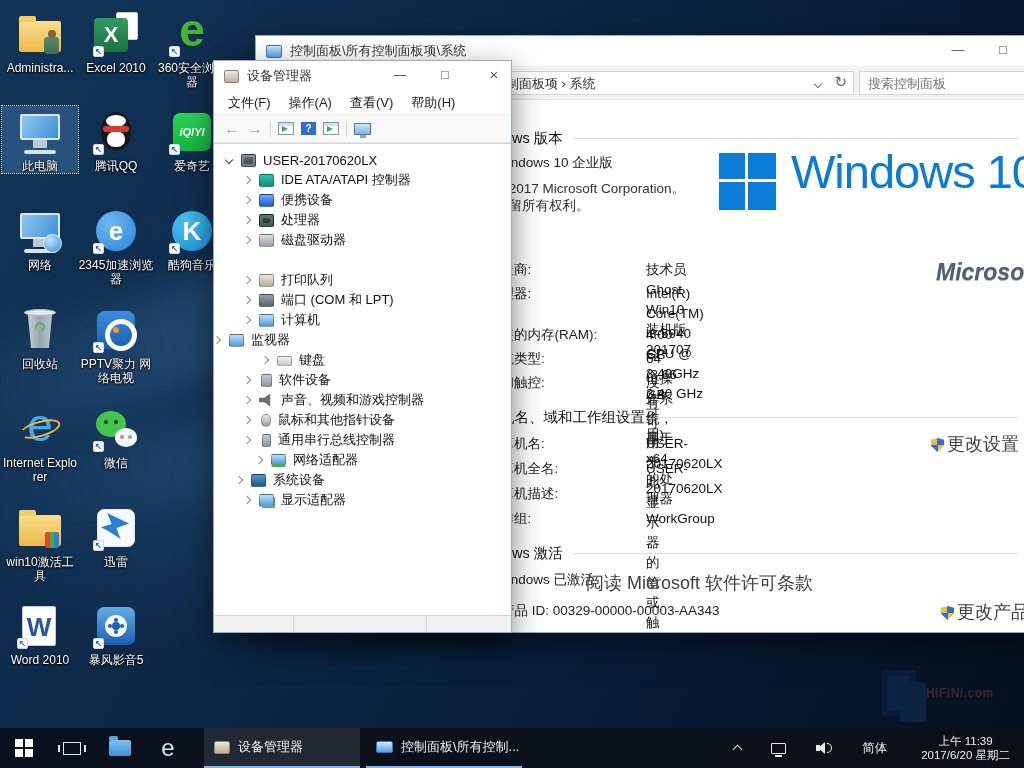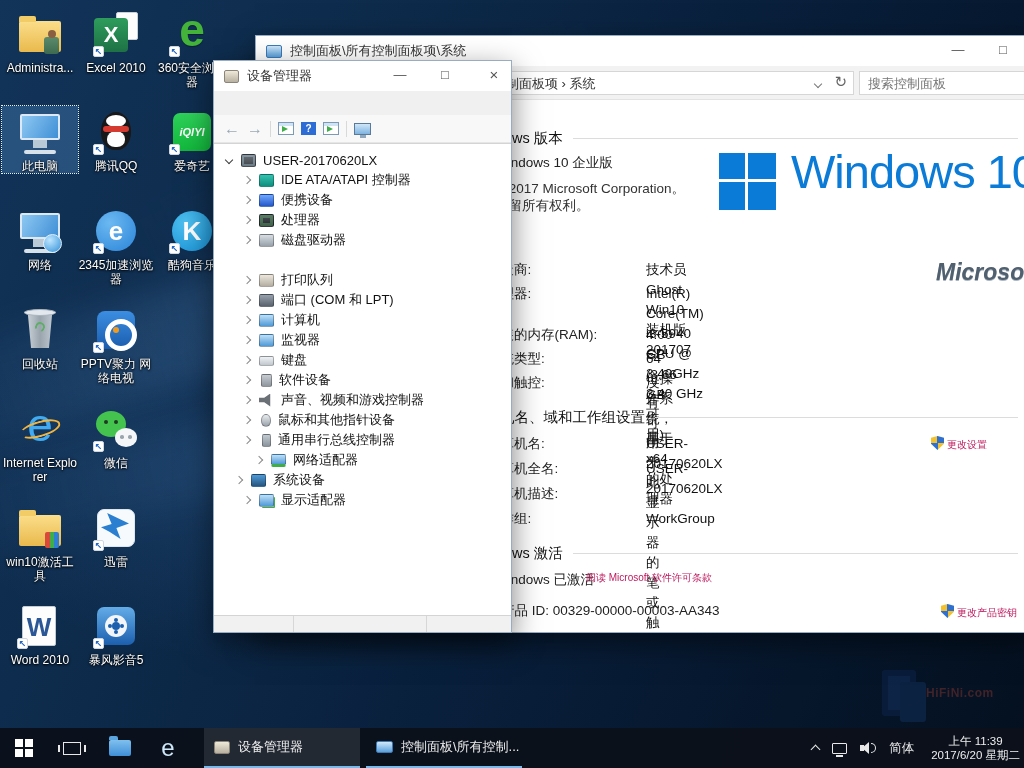--- a/index.html
+++ b/index.html
@@ -89,21 +89,21 @@
   .shead{position:absolute;left:215px;right:16px;display:flex;align-items:center;font-size:14.5px;color:#111;white-space:nowrap}
   .shead i{flex:1;height:1px;background:#dcdcdc;margin-left:10px}
   .srow{position:absolute;font-size:13.5px;color:#111;line-height:20px;white-space:nowrap}
   .slabel{position:absolute;left:231px;top:0;color:#222}
   .sval{position:absolute;left:390px;top:0;max-width:348px;white-space:normal;color:#111}
   .sline{position:absolute;left:239px;font-size:13.5px;color:#222;white-space:nowrap}
   .flag{position:absolute;left:463px;top:170px;width:57px;height:57px;display:grid;grid-template-columns:26px 28px;grid-template-rows:26px 28px;gap:3px}
   .flag i{background:#0a7bd6}
   .wtext{position:absolute;left:535px;top:161px;font-size:47px;letter-spacing:-1px;color:#0a7bd6;white-space:nowrap}
   .mslogo{position:absolute;left:680px;top:278px;width:92px;height:28px;overflow:hidden;font-size:23px;font-weight:bold;font-style:italic;color:#51606e;text-shadow:0 1px 0 #aab6c2;white-space:nowrap}
-  .alink{color:#be185d;font-size:10px;white-space:nowrap;cursor:pointer}
+  .alink{color:#404040;font-size:18px;white-space:nowrap;cursor:pointer}
   .shield{display:inline-block;width:13px;height:14px;vertical-align:-2px;margin-right:3px;background:conic-gradient(#2f6fd0 0 25%,#f3c12e 0 50%,#2f6fd0 0 75%,#f3c12e 0);clip-path:polygon(50% 0,100% 12%,100% 55%,50% 100%,0 55%,0 12%)}
 
   
   #dmwin{left:213px;top:60px;width:299px;height:573px;background:#f0f0f0}
   .menubar{position:absolute;left:0;top:30px;right:0;height:24px;background:#fff;display:flex;align-items:center;padding-left:6px;gap:2px;border-bottom:1px solid #f0f0f0}
   .mitem{padding:3px 8px;font-size:13px;color:#222}
   .toolbar{position:absolute;left:0;top:54px;right:0;height:28px;background:#f8f8f8;display:flex;align-items:center;gap:7px;padding-left:10px;border-bottom:1px solid #e6e6e6}
   .tbarrow{font-size:16px;font-weight:bold;color:#9aa8b4;line-height:1}
   .tsep{width:1px;height:16px;background:#d9d9d9}
   .tbw{width:16px;height:13px;border:1px solid #7c99b5;background:#fff;position:relative}
@@ -147,21 +147,21 @@
   .tview{width:18px;height:13px;border:1.6px solid #e8e8e8;position:relative;background:transparent}
   .tview::before,.tview::after{content:"";position:absolute;top:2px;bottom:2px;width:2px;background:#e8e8e8}
   .tview::before{left:-6px}.tview::after{right:-6px}
   .fxicon{width:22px;height:16px;border-radius:2px;background:linear-gradient(#7fc0ee,#3f8fd6);position:relative}
   .fxicon::before{content:"";position:absolute;left:0;top:-4px;width:9px;height:4px;border-radius:2px 2px 0 0;background:#5aa5e0}
   .ieglyph{font-size:24px;color:#cfe8fa;line-height:1;position:relative}
   .tbtn{display:flex;align-items:center;gap:8px;width:156px;padding:0 10px;border-bottom:2px solid #76b9ed;font-size:13px;color:#eee;white-space:nowrap;overflow:hidden}
   .tbtn.active{background:rgba(255,255,255,.10)}
   .tb-dm{width:16px;height:13px;flex:none;border:1px solid #8a8578;border-radius:2px;background:linear-gradient(#efe9da,#b8b0a0)}
   .tb-cp{width:17px;height:12px;flex:none;border:1px solid #3a7ab8;border-radius:2px;background:linear-gradient(#cfe8fb,#5aa0dc)}
-  .tray{position:absolute;right:0;top:0;height:40px;display:flex;align-items:center;gap:13px;color:#eee}
+  .tray{position:absolute;right:0;top:0;height:40px;display:flex;align-items:center;gap:30px;padding-right:10px;color:#eee}
   .chup{width:7px;height:7px;border-left:1.6px solid #e8e8e8;border-top:1.6px solid #e8e8e8;transform:rotate(45deg);margin-top:3px}
   .neticon{width:15px;height:11px;border:1.5px solid #e8e8e8;border-radius:1px;position:relative}
   .neticon::after{content:"";position:absolute;left:3px;bottom:-4px;width:7px;height:1.6px;background:#e8e8e8}
   .volicon{position:relative;width:16px;height:13px}
   .volicon::before{content:"";position:absolute;left:0;top:3.5px;width:4px;height:6px;background:#e8e8e8}
   .volicon::after{content:"";position:absolute;left:2px;top:0;border:6.5px solid transparent;border-right:7px solid #e8e8e8;border-left:0}
   .volarc{position:absolute;left:11px;top:1.5px;width:5px;height:10px;border:1.6px solid #e8e8e8;border-left:none;border-radius:0 6px 6px 0}
   .ime{font-size:12.5px}
   .clock{font-size:11.5px;line-height:14px;text-align:center;padding:0 4px}
   
@@ -409,20 +409,26 @@
   </div>
 
   <div class="win" id="dmwin">
     <div class="tbarw">
       <i class="dmico"></i>
       <span class="wtitle">设备管理器</span>
       <span class="wbtn" style="left:171px;width:30px">—</span>
       <span class="wbtn" style="left:216px;width:30px">□</span>
       <span class="wbtn" style="left:262px;width:36px;font-size:15px">×</span>
     </div>
+    <div class="menubar">
+      <span class="mitem">文件(F)</span>
+      <span class="mitem">操作(A)</span>
+      <span class="mitem">查看(V)</span>
+      <span class="mitem">帮助(H)</span>
+    </div>
     <div class="toolbar">
       <span class="tbarrow">←</span>
       <span class="tbarrow">→</span>
       <i class="tsep"></i>
       <i class="tbw"></i>
       <b class="tbq">?</b>
       <i class="tbw"></i>
       <i class="tsep"></i>
       <i class="tbm"></i>
     </div>
@@ -460,26 +466,26 @@
       <div class="trow" style="top:146px;padding-left:30px">
           <i class="chev"></i>
           <i class="dvi i-port"></i>
           <span class="tlbl">端口 (COM 和 LPT)</span>
         </div>
       <div class="trow" style="top:166px;padding-left:30px">
           <i class="chev"></i>
           <i class="dvi i-pc"></i>
           <span class="tlbl">计算机</span>
         </div>
-      <div class="trow" style="top:186px;padding-left:30px">
+      <div class="trow" style="top:186px;">
           <i class="chev"></i>
           <i class="dvi i-mon"></i>
           <span class="tlbl">监视器</span>
         </div>
-      <div class="trow" style="top:206px;padding-left:30px">
+      <div class="trow" style="top:206px;padding-left:48px">
           <i class="chev"></i>
           <i class="dvi i-kbd"></i>
           <span class="tlbl">键盘</span>
         </div>
       <div class="trow" style="top:226px;padding-left:30px">
           <i class="chev"></i>
           <i class="dvi i-soft"></i>
           <span class="tlbl">软件设备</span>
         </div>
       <div class="trow" style="top:246px;padding-left:30px">

